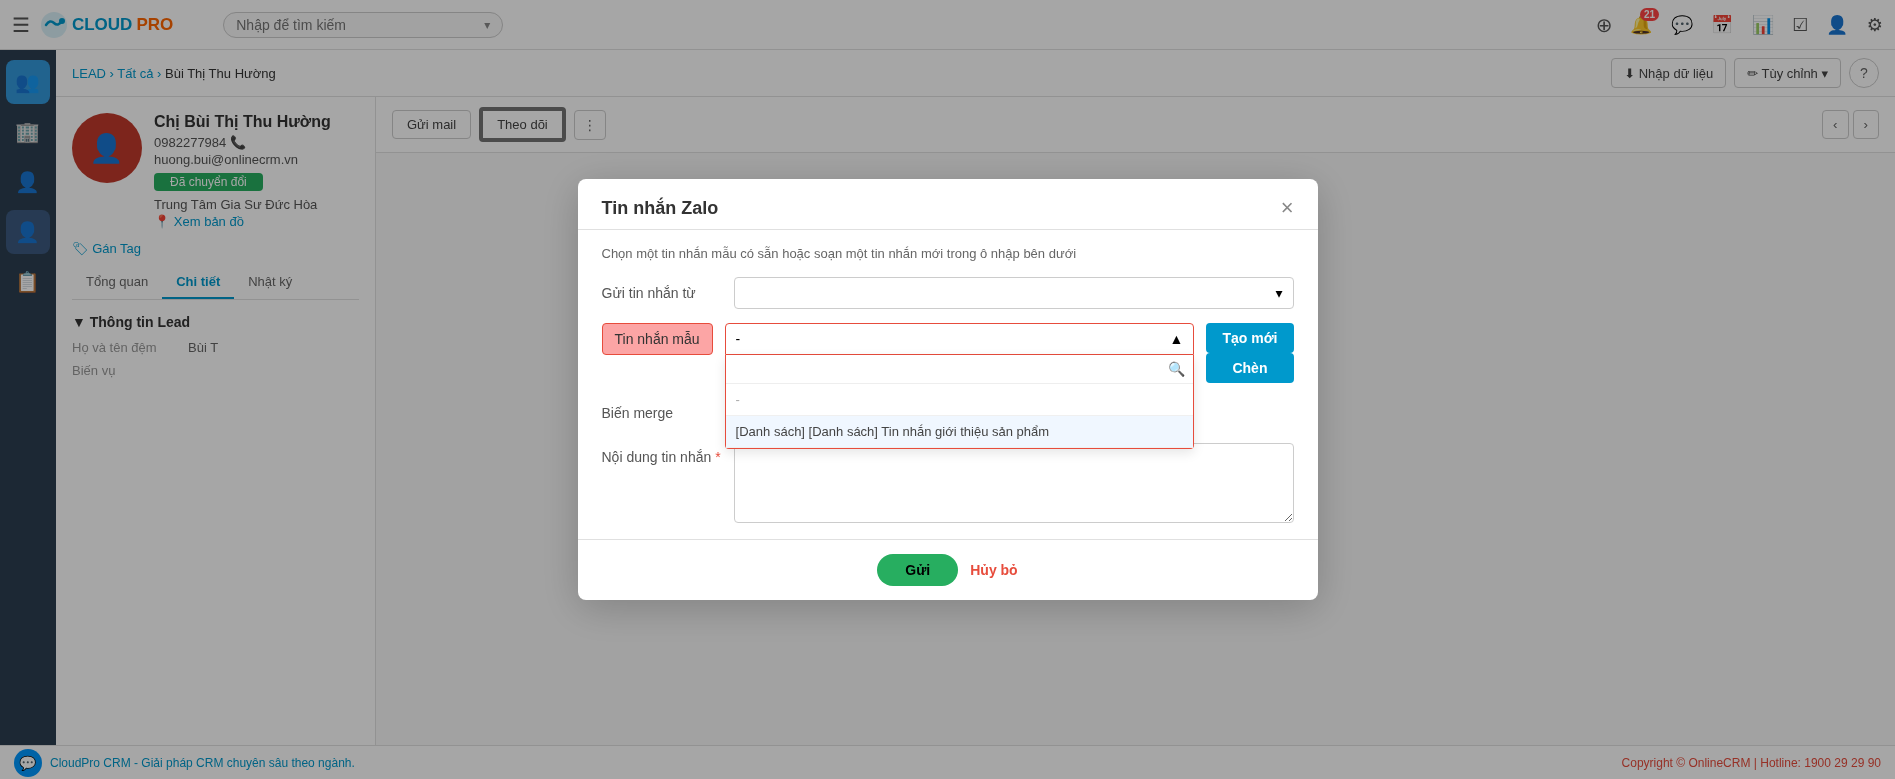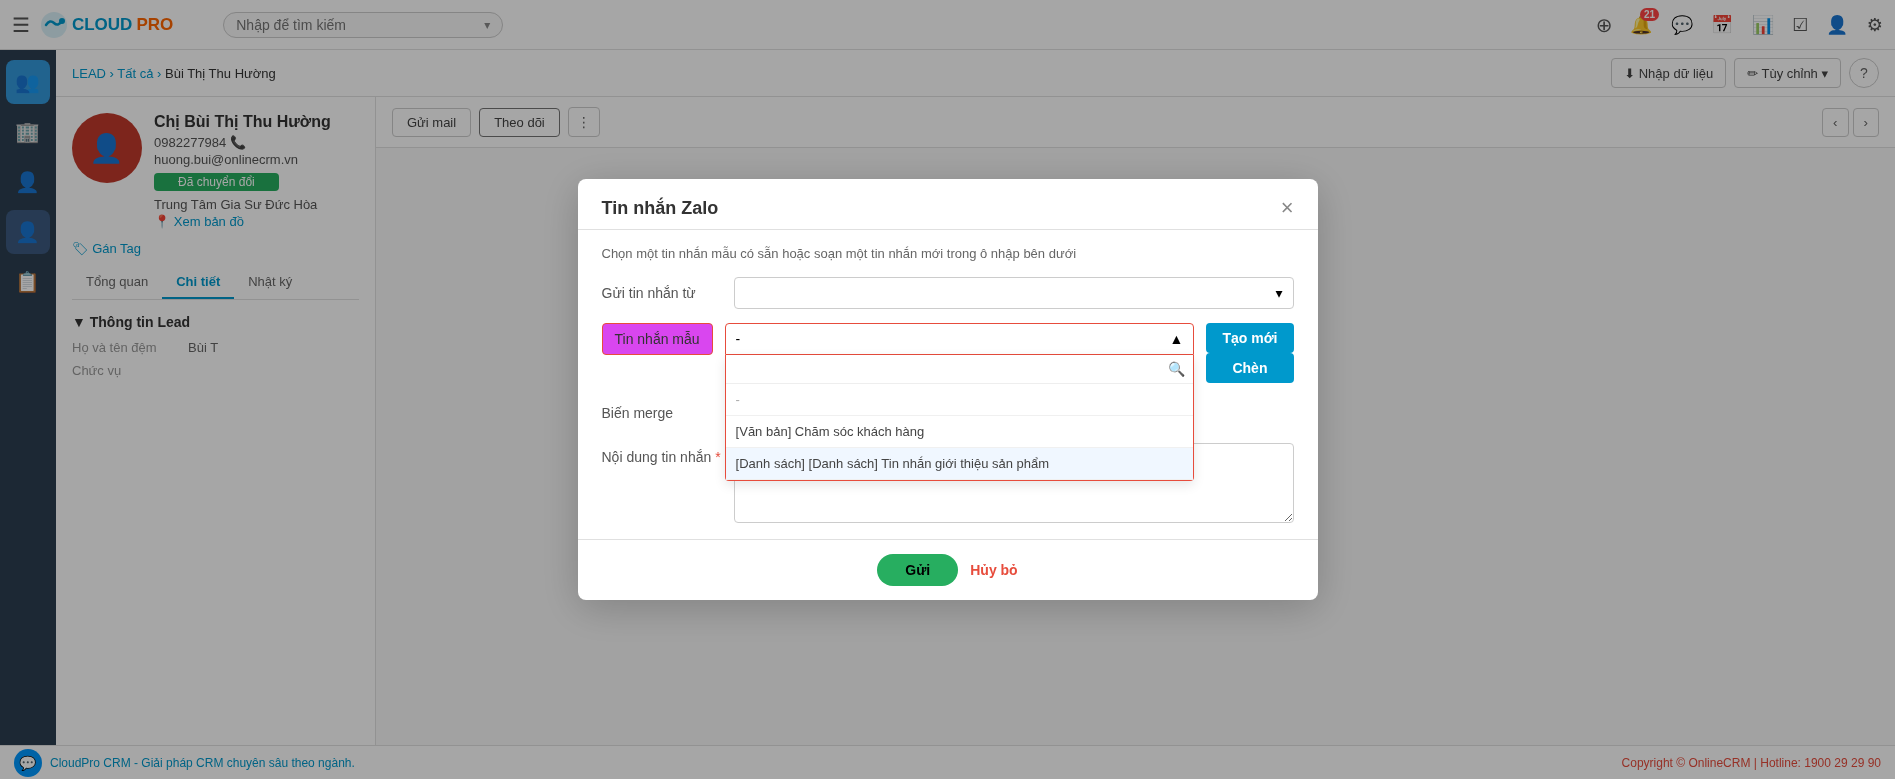--- a/index.html
+++ b/index.html
@@ -53,39 +53,39 @@
     .btn-help { border: 1px solid #ccc; background: #fff; border-radius: 50%; width: 30px; height: 30px; display: flex; align-items: center; justify-content: center; cursor: pointer; font-size: 14px; color: #666; }
 
     
     .contact-area { display: flex; flex: 1; overflow: hidden; }
     .contact-left { width: 320px; padding: 16px; background: #fff; border-right: 1px solid #e0e0e0; overflow-y: auto; }
     .avatar-section { display: flex; gap: 12px; align-items: flex-start; margin-bottom: 12px; }
     .avatar { width: 70px; height: 70px; border-radius: 50%; background: #c0392b; display: flex; align-items: center; justify-content: center; color: #fff; font-size: 28px; flex-shrink: 0; }
     .contact-name { font-size: 16px; font-weight: 700; color: #333; margin-bottom: 4px; }
     .contact-phone { font-size: 13px; color: #555; margin-bottom: 2px; }
     .contact-email { font-size: 13px; color: #555; margin-bottom: 6px; }
-    .badge-converted { background: #27ae60; color: #fff; border-radius: 4px; padding: 2px 24px; font-size: 12px; display: inline-block; margin-bottom: 6px; }
+    .badge-converted { background: #27ae60; color: #fff; border-radius: 4px; padding: 2px 16px; font-size: 12px; display: inline-block; margin-bottom: 6px; }
     .contact-address { font-size: 13px; color: #555; margin-bottom: 2px; }
     .contact-map { font-size: 13px; color: #0099cc; cursor: pointer; }
     .tag-section { margin-top: 10px; font-size: 13px; color: #0099cc; cursor: pointer; }
     .tabs { display: flex; gap: 0; border-bottom: 1px solid #e0e0e0; margin-top: 10px; }
     .tab { padding: 8px 14px; font-size: 13px; color: #666; cursor: pointer; border-bottom: 2px solid transparent; }
     .tab.active { color: #0099cc; border-bottom: 2px solid #0099cc; font-weight: 600; }
     .section-title { font-size: 14px; font-weight: 600; color: #333; margin-top: 14px; margin-bottom: 6px; }
     .field-row { display: flex; gap: 6px; font-size: 13px; color: #666; padding: 4px 0; }
     .field-label { color: #999; min-width: 110px; }
 
     
     .contact-right { flex: 1; background: #f9f9f9; overflow-y: auto; }
     .right-action-bar {
       display: flex; align-items: center; gap: 8px; padding: 10px 16px;
       background: #fff; border-bottom: 1px solid #e0e0e0;
     }
     .btn-send-mail { border: 1px solid #ccc; background: #fff; border-radius: 4px; padding: 6px 14px; cursor: pointer; font-size: 13px; color: #444; }
-    .btn-follow { background: #fff; border: 1px solid #737373; border-radius: 4px; padding: 6px 14px; cursor: pointer; font-size: 13px; color: #444; }
+    .btn-follow { background: #fff; border: 4px solid #737373; border-radius: 4px; padding: 6px 14px; cursor: pointer; font-size: 13px; color: #444; }
     .btn-dots { border: 1px solid #ccc; background: #fff; border-radius: 4px; padding: 6px 8px; cursor: pointer; font-size: 14px; color: #666; }
     .nav-arrows { display: flex; gap: 4px; margin-left: auto; }
     .btn-arrow { border: 1px solid #ccc; background: #fff; border-radius: 4px; padding: 6px 10px; cursor: pointer; color: #666; }
 
     
     .modal-overlay {
       position: fixed; top: 0; left: 0; width: 100%; height: 100%;
       background: rgba(0,0,0,0.35); z-index: 1000; display: flex; align-items: center; justify-content: center;
     }
     .modal {
@@ -102,21 +102,21 @@
     .modal-subtitle { font-size: 13px; color: #666; margin-bottom: 16px; }
     .form-row { display: flex; align-items: center; gap: 12px; margin-bottom: 14px; }
     .form-label { font-size: 14px; color: #555; min-width: 120px; }
     .form-select {
       flex: 1; border: 1px solid #ccc; border-radius: 4px; padding: 7px 10px;
       font-size: 14px; background: #fff; display: flex; align-items: center; justify-content: space-between; cursor: pointer;
     }
     .template-section { display: flex; align-items: flex-start; gap: 12px; margin-bottom: 14px; position: relative; }
     .template-label-box {
       border: 1.5px solid #e74c3c; border-radius: 4px; padding: 7px 12px;
-      font-size: 14px; color: #333; cursor: pointer; white-space: nowrap; background: #d946ef;
+      font-size: 14px; color: #333; cursor: pointer; white-space: nowrap; background: #fca5a5;
       min-width: 100px; text-align: center;
     }
     .template-dropdown-wrapper { flex: 1; position: relative; }
     .template-dropdown-top {
       border: 1.5px solid #e74c3c; border-radius: 4px 4px 0 0; padding: 7px 10px;
       font-size: 14px; background: #fff; display: flex; align-items: center; justify-content: space-between; cursor: pointer;
     }
     .dropdown-list {
       border: 1.5px solid #e74c3c; border-top: none; border-radius: 0 0 4px 4px;
       background: #fff; position: absolute; width: 100%; z-index: 100; box-shadow: 0 4px 12px rgba(0,0,0,0.1);
@@ -256,21 +256,21 @@
           <div class="tab">Tổng quan</div>
           <div class="tab active">Chi tiết</div>
           <div class="tab">Nhật ký</div>
         </div>
         <div class="section-title">▼ <span>Thông tin Lead</span></div>
         <div class="field-row">
           <span class="field-label">Họ và tên đệm</span>
           <span>Bùi T</span>
         </div>
         <div class="field-row">
-          <span class="field-label">Chức vụ</span>
+          <span class="field-label">Biến vụ</span>
           <span></span>
         </div>
       </div>
 
       <div class="contact-right">
         <div class="right-action-bar">
           <button class="btn-send-mail">Gửi mail</button>
           <button class="btn-follow">Theo dõi</button>
           <button class="btn-dots">⋮</button>
           <div class="nav-arrows">
@@ -306,21 +306,20 @@
           <div class="template-dropdown-top">
             <span>-</span>
             <span>▲</span>
           </div>
           <div class="dropdown-list">
             <div class="dropdown-search">
               <input type="text" placeholder="" style="">
               <span class="search-icon">🔍</span>
             </div>
             <div class="dropdown-item separator">-</div>
-            <div class="dropdown-item">[Văn bản] Chăm sóc khách hàng</div>
             <div class="dropdown-item selected">[Danh sách] [Danh sách] Tin nhắn giới thiệu sản phẩm</div>
           </div>
         </div>
         <div class="side-buttons">
           <button class="btn-create-new">Tạo mới</button>
           <button class="btn-insert">Chèn</button>
         </div>
       </div>
 
       <div class="merge-row">

